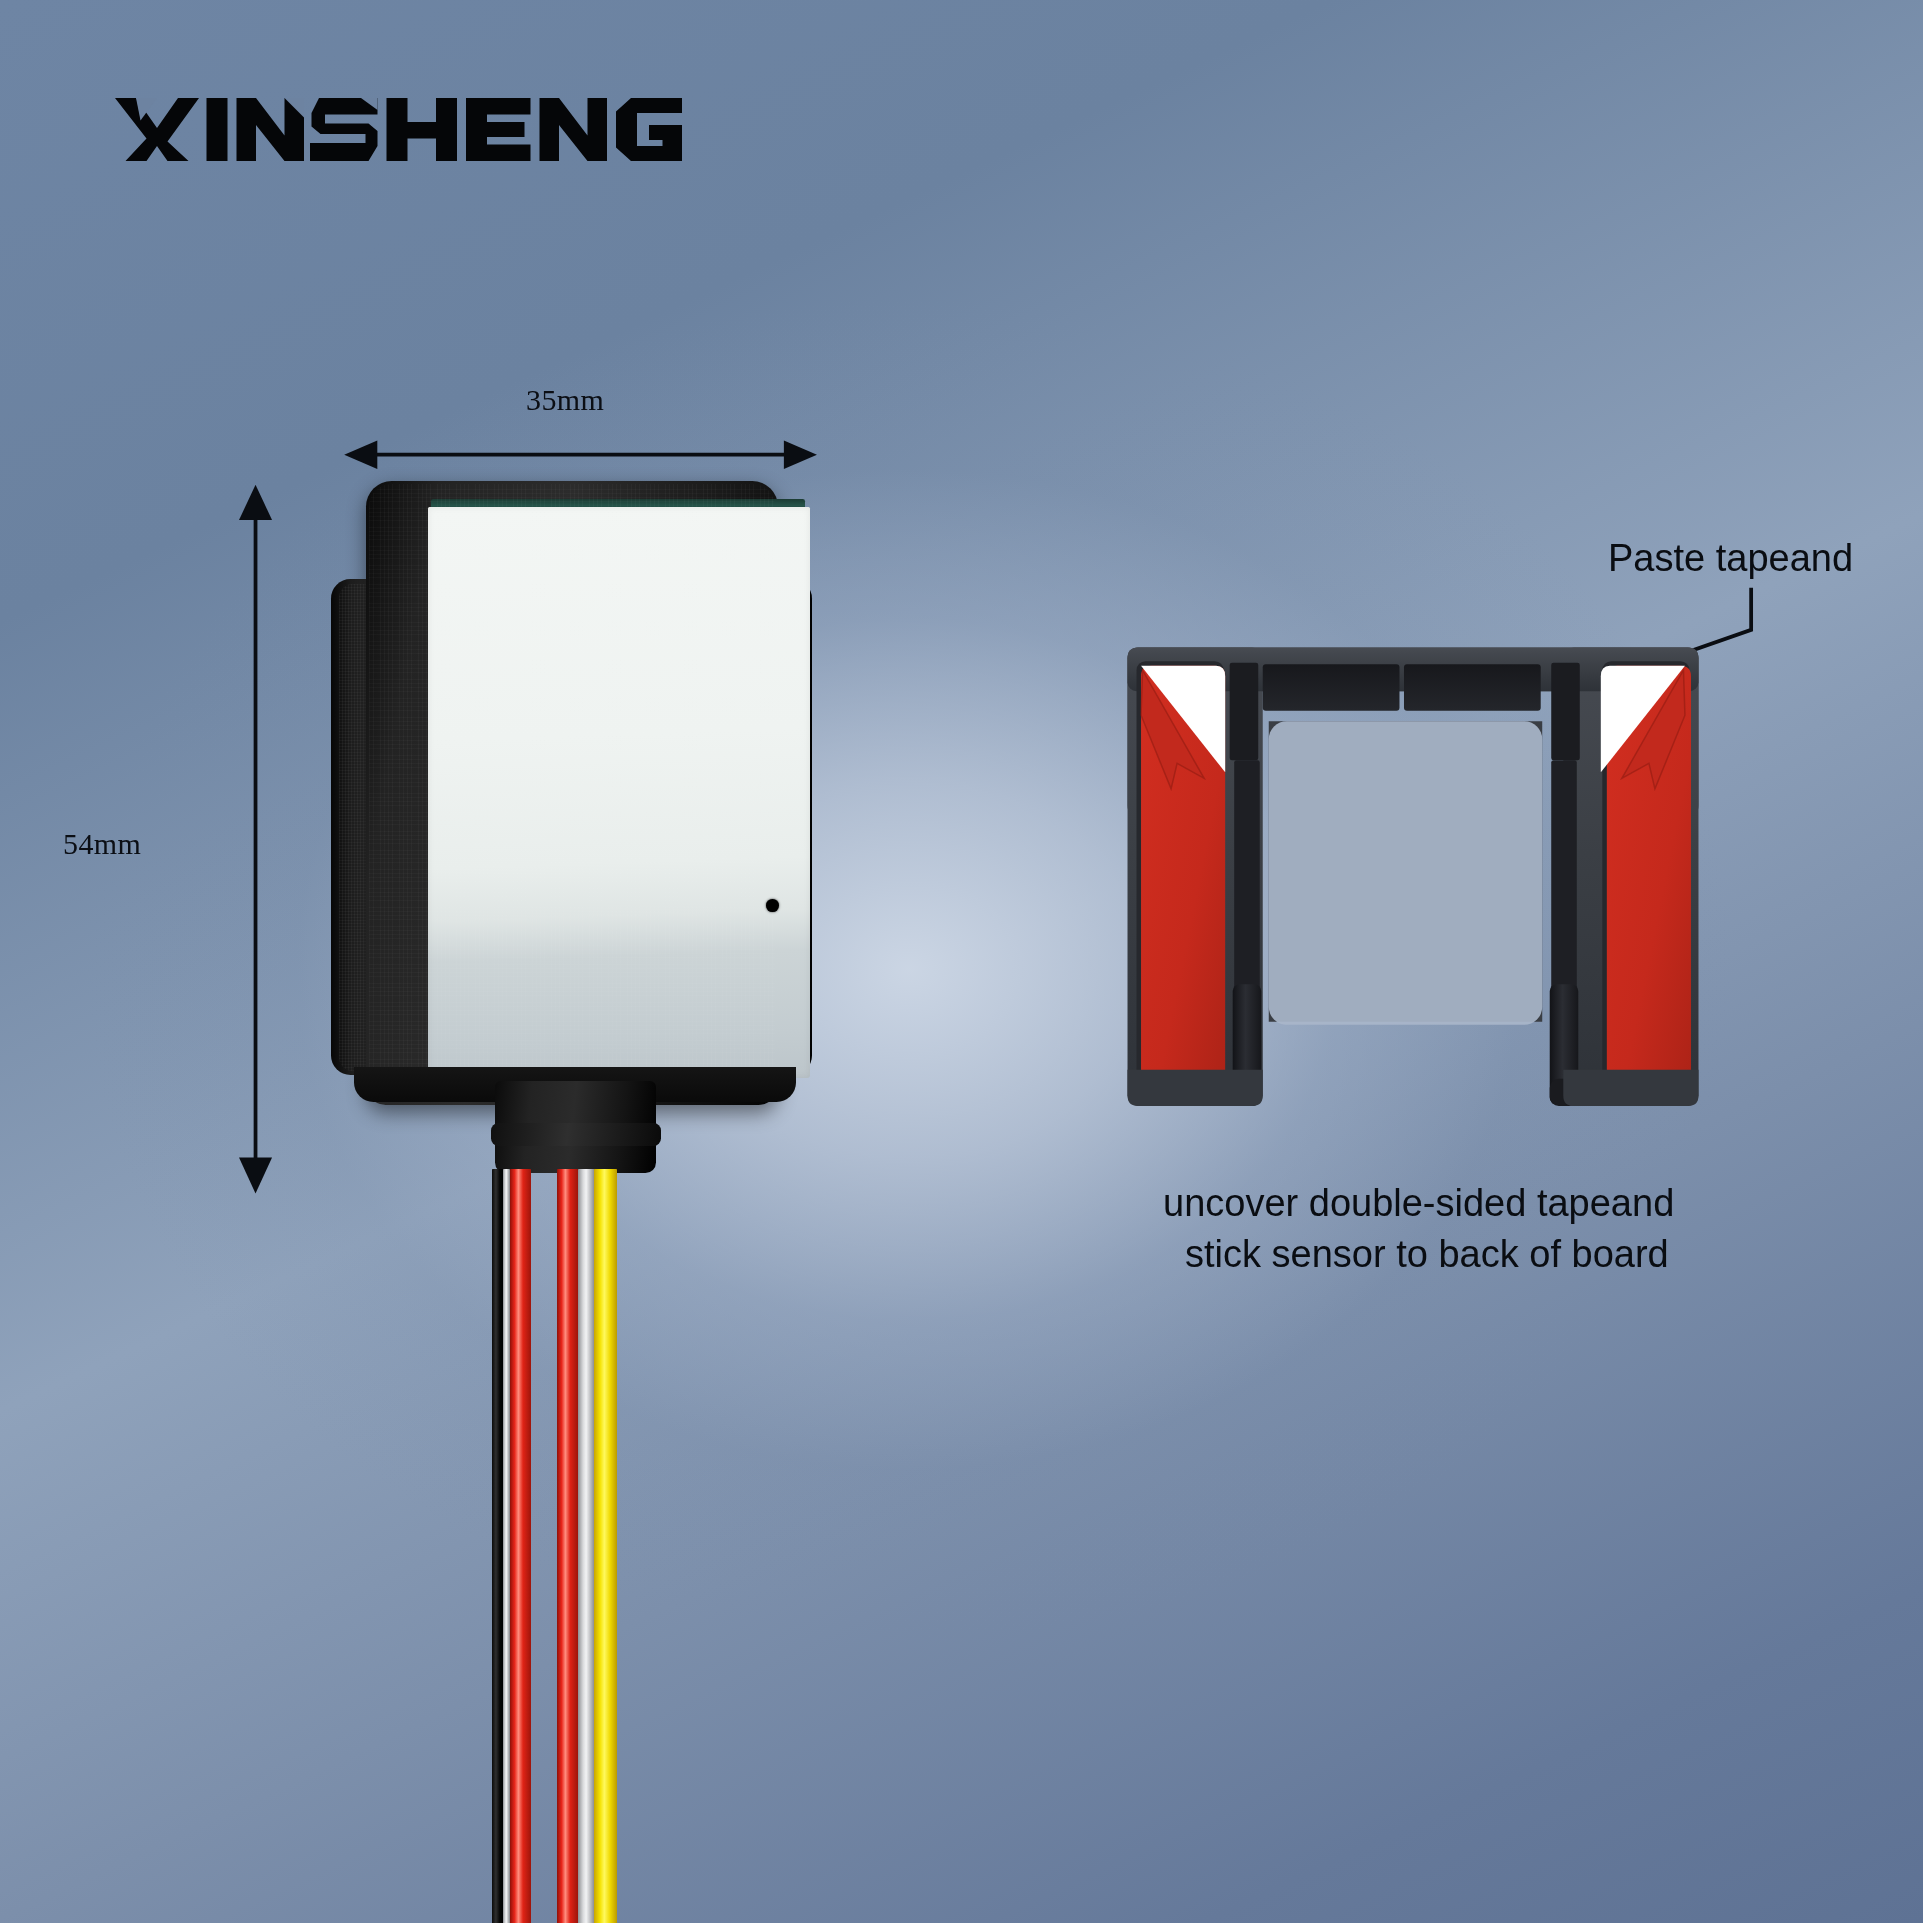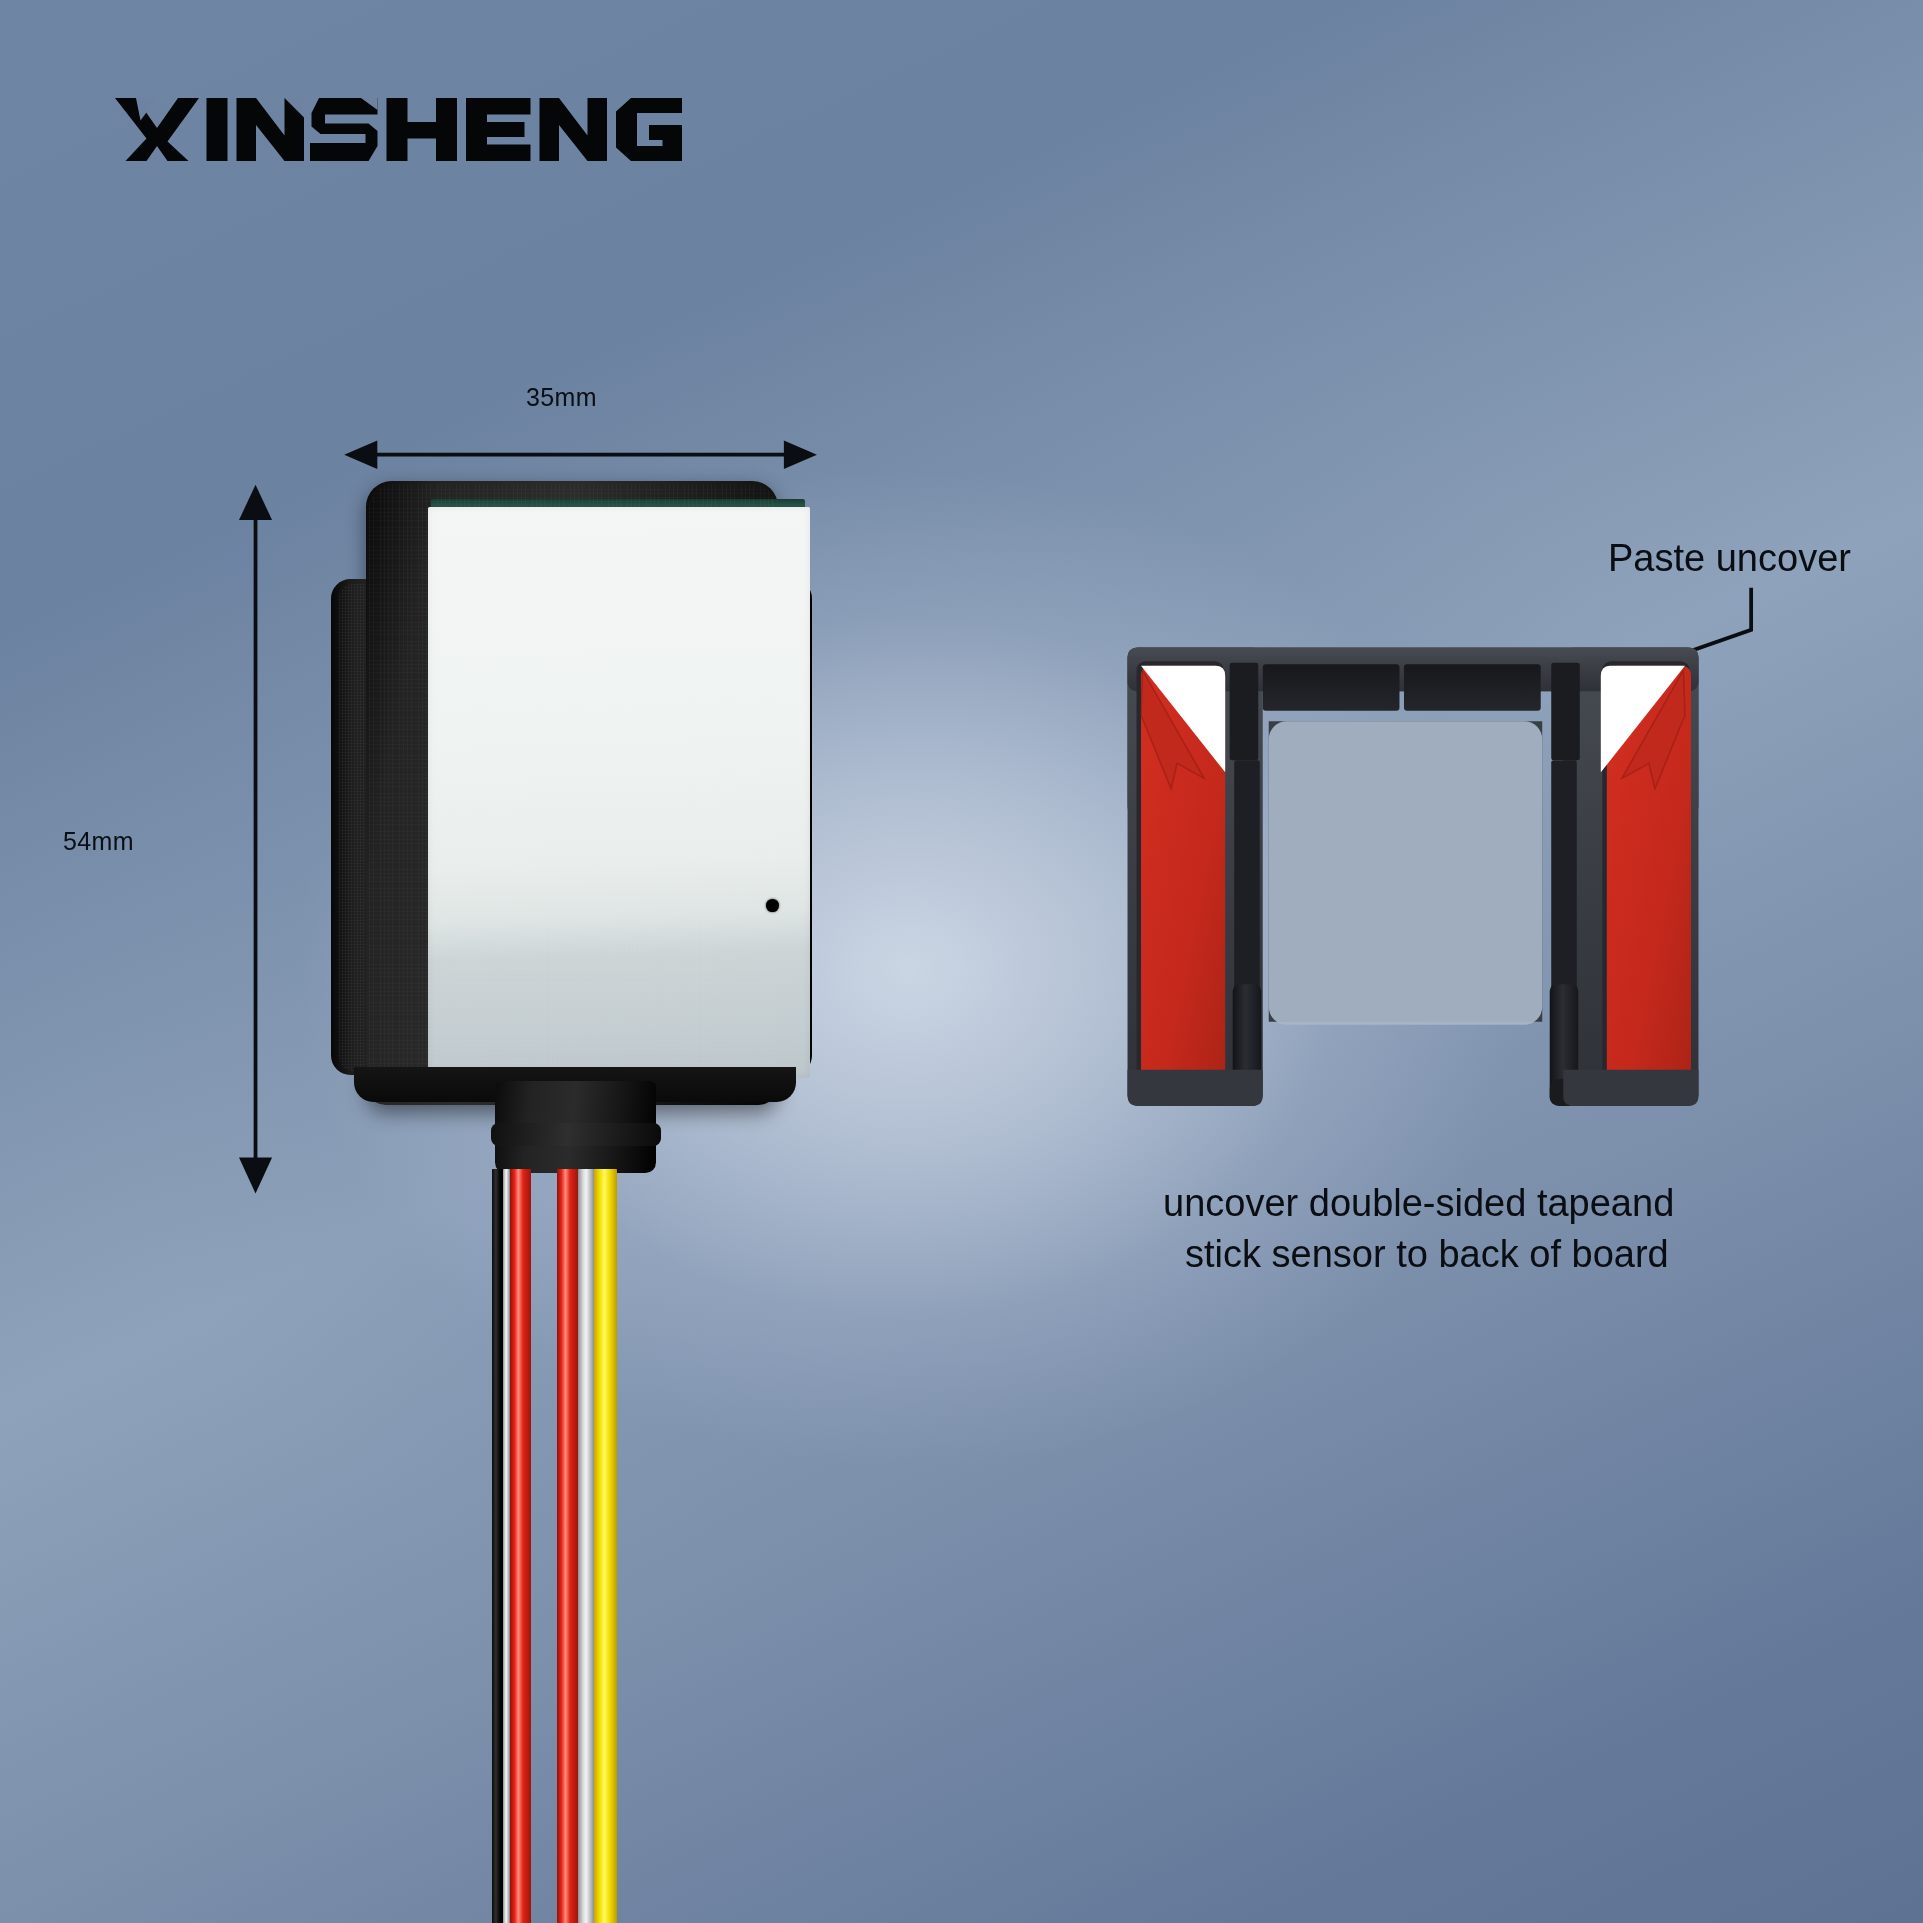--- a/index.html
+++ b/index.html
@@ -30,23 +30,24 @@
     top: 92px;
     width: 571px;
     height: 75px;
   }
   .logo svg { display:block; }
 
   
   .dim-label {
     position: absolute;
     color: #0b0e14;
-    font-size: 25px;
+    font-size: 30px;
     letter-spacing: 0.4px;
     white-space: nowrap;
+    font-family: Liberation Serif, serif;
   }
   #label-35mm { left: 526px; top: 383px; }
   #label-54mm { left: 63px;  top: 827px; }
 
   .dim-svg { position: absolute; left: 0; top: 0; pointer-events: none; }
 
   
   .sensor {
     position: absolute;
     left: 331px;
@@ -361,21 +362,21 @@
         <rect x="572" y="596" width="38" height="36" rx="12" fill="#1a1b1f"></rect>
       </g>
 
       <g>
         <path d="M10 584 h180 v34 q0 14 -14 14 h-152 q-14 0 -14 -14 z" fill="#34383e"></path>
         <path d="M590 584 h180 v34 q0 14 -14 14 h-152 q-14 0 -14 -14 z" fill="#34383e"></path>
       </g>
     </svg>
   </div>
 
-  <div class="callout-label">Paste uncover</div>
+  <div class="callout-label">Paste tapeand</div>
 
   <div class="instruction">
     <span>uncover double-sided tapeand</span>
     <span class="line2">stick sensor to back of board</span>
   </div>
 
 </div>
 
 
 </body></html>

